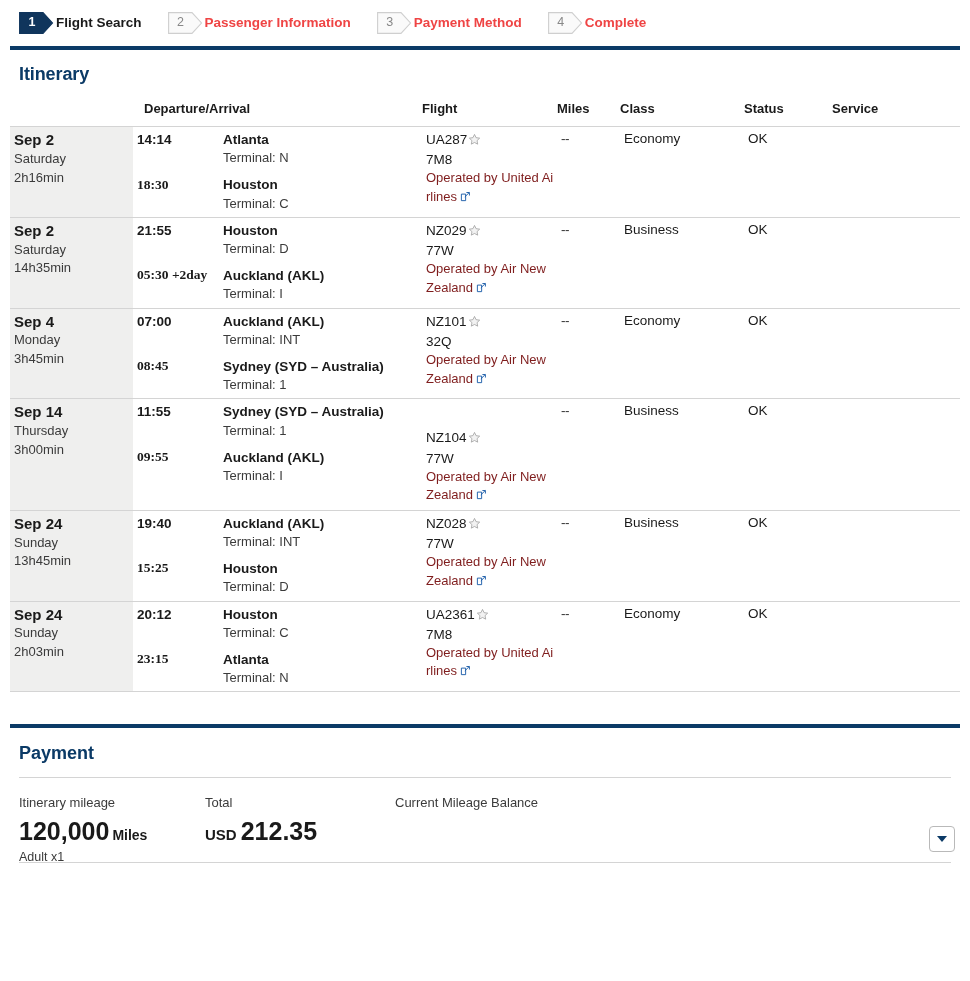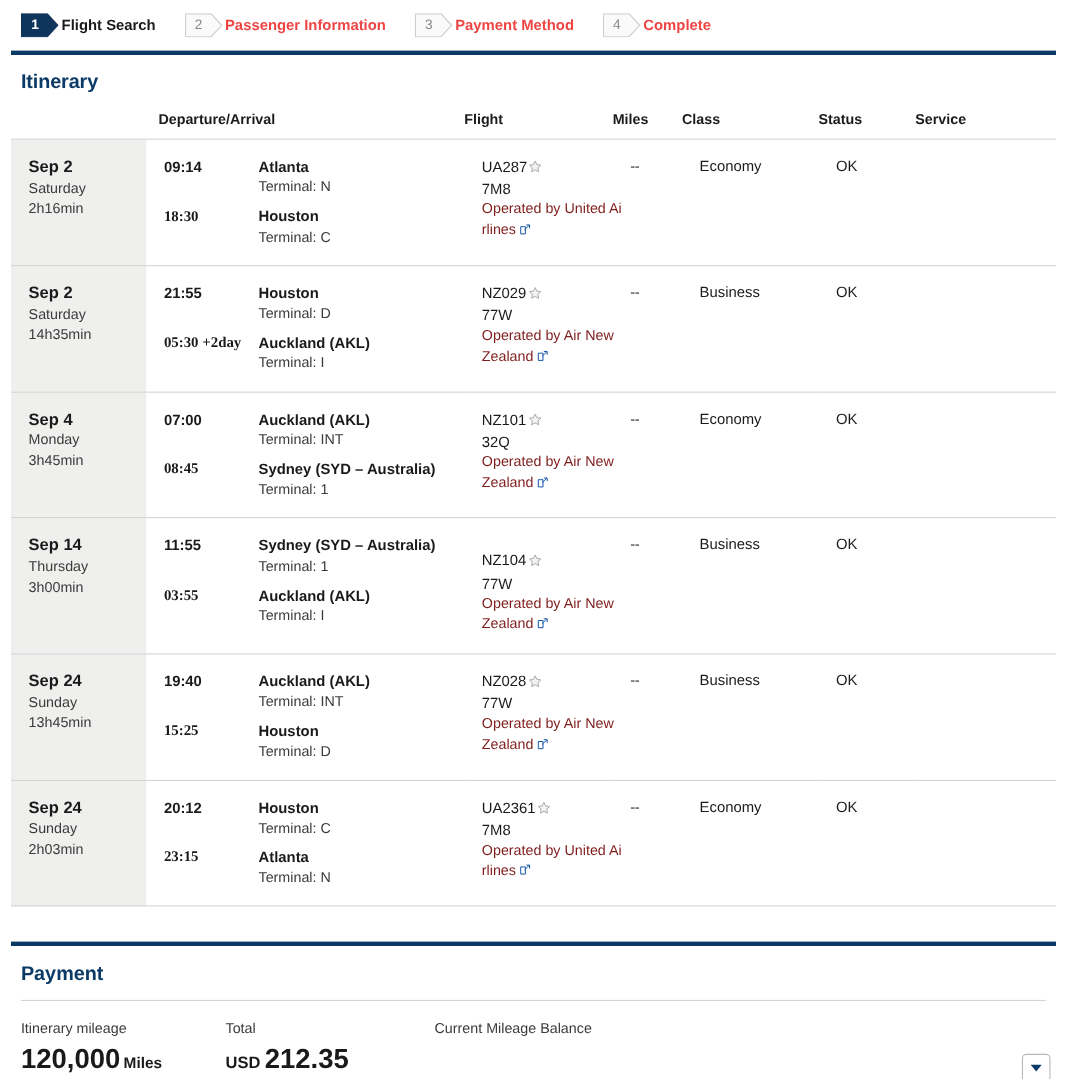--- a/index.html
+++ b/index.html
@@ -106,21 +106,21 @@
     padding: 16px 0 10px 0;
     border-bottom: 1px solid #d4d4d4;
     vertical-align: bottom;
   }
   table.itin thead th.h-date { padding-left: 0; }
   table.itin thead th.h-dep  { padding-left: 11px; }
 
   table.itin tbody td {
     border-bottom: 1px solid #d4d4d4;
     vertical-align: top;
-    padding: 16px;
+    padding: 4px;
   }
   td.cell-date {
     background: #efefee;
     padding: 13px 0 16px 12px;
     vertical-align: top;
   }
   .date-main {
     font-size: 15px;
     font-weight: bold;
     color: #1a1a1a;
@@ -354,21 +354,21 @@
       </tr>
     </thead>
     <tbody id="itin-body">
         <tr>
           <td class="cell-date">
             <div class="date-main">Sep 2</div>
             <div class="date-dow">Saturday</div>
             <div class="date-dur">2h16min</div>
           </td>
           <td class="cell-times">
-            <div class="seg-time">09:14</div>
+            <div class="seg-time">14:14</div>
             <div class="seg-time arr">18:30</div>
           </td>
           <td class="cell-places">
             <div class="place-block dep">
               <div class="place-name">Atlanta</div>
               <div class="place-term">Terminal: N</div>
             </div>
             <div class="place-block arr">
               <div class="place-name">Houston</div>
               <div class="place-term">Terminal: C</div>
@@ -463,21 +463,21 @@
           <td class="cell-service"></td>
         </tr>
         <tr>
           <td class="cell-date">
             <div class="date-main">Sep 14</div>
             <div class="date-dow">Thursday</div>
             <div class="date-dur">3h00min</div>
           </td>
           <td class="cell-times">
             <div class="seg-time">11:55</div>
-            <div class="seg-time arr">03:55</div>
+            <div class="seg-time arr">09:55</div>
           </td>
           <td class="cell-places">
             <div class="place-block dep">
               <div class="place-name">Sydney (SYD – Australia)</div>
               <div class="place-term">Terminal: 1</div>
             </div>
             <div class="place-block arr">
               <div class="place-name">Auckland (AKL)</div>
               <div class="place-term">Terminal: I</div>
             </div>

